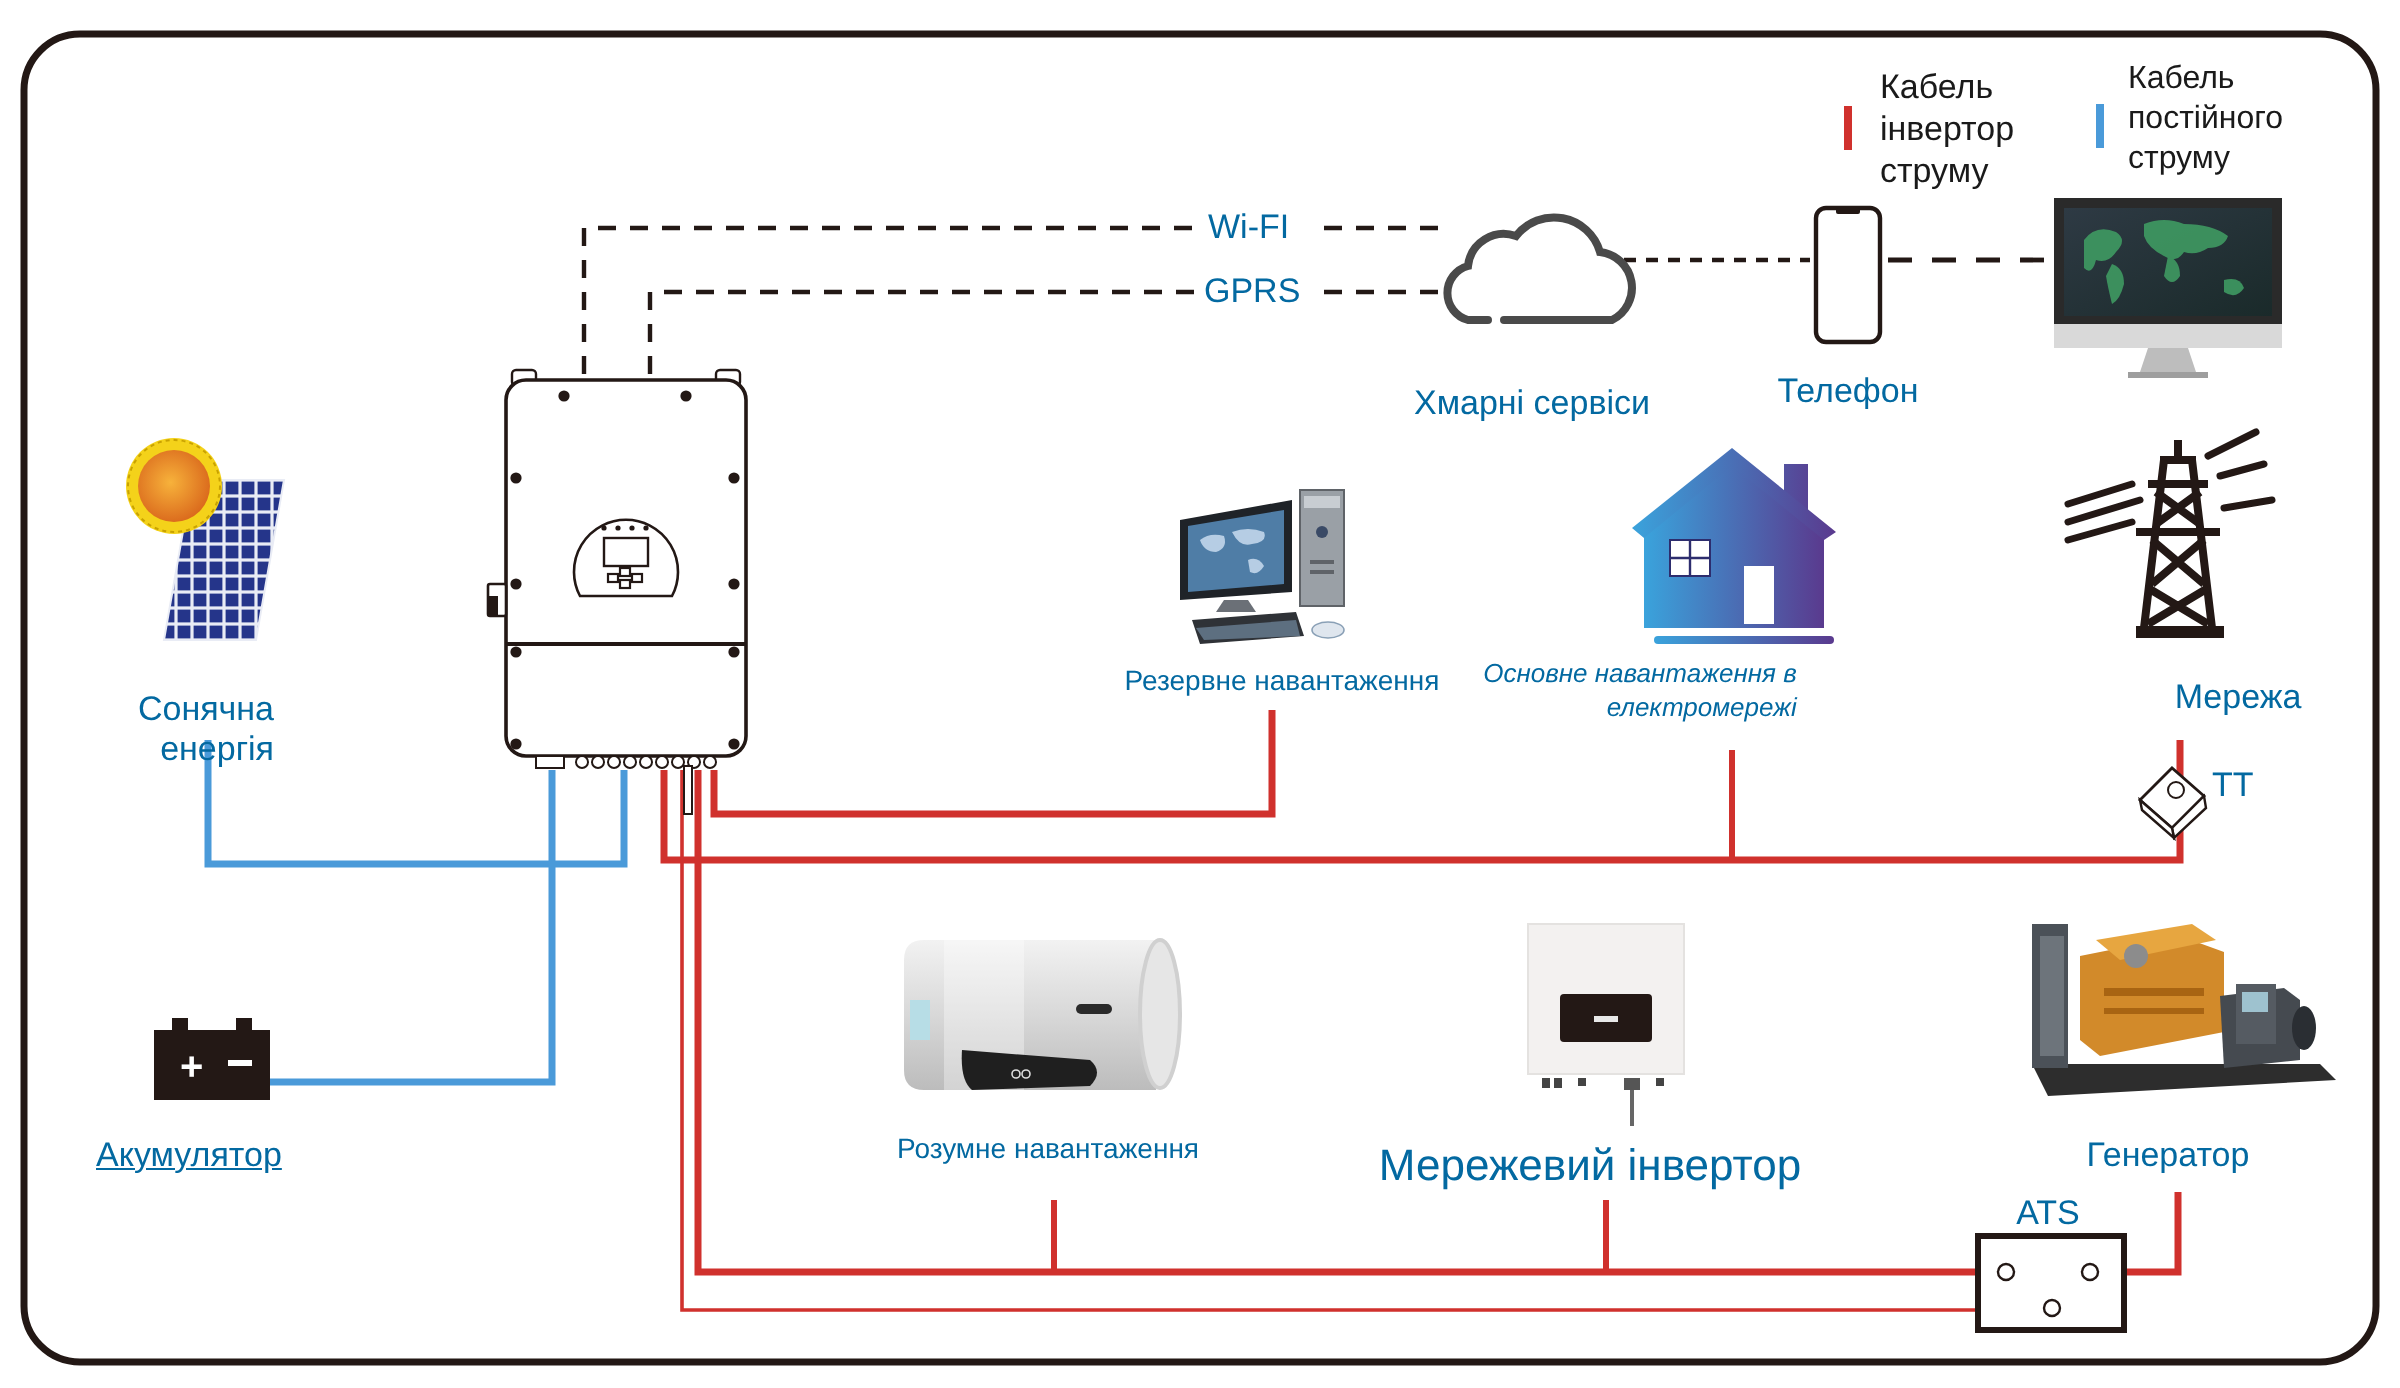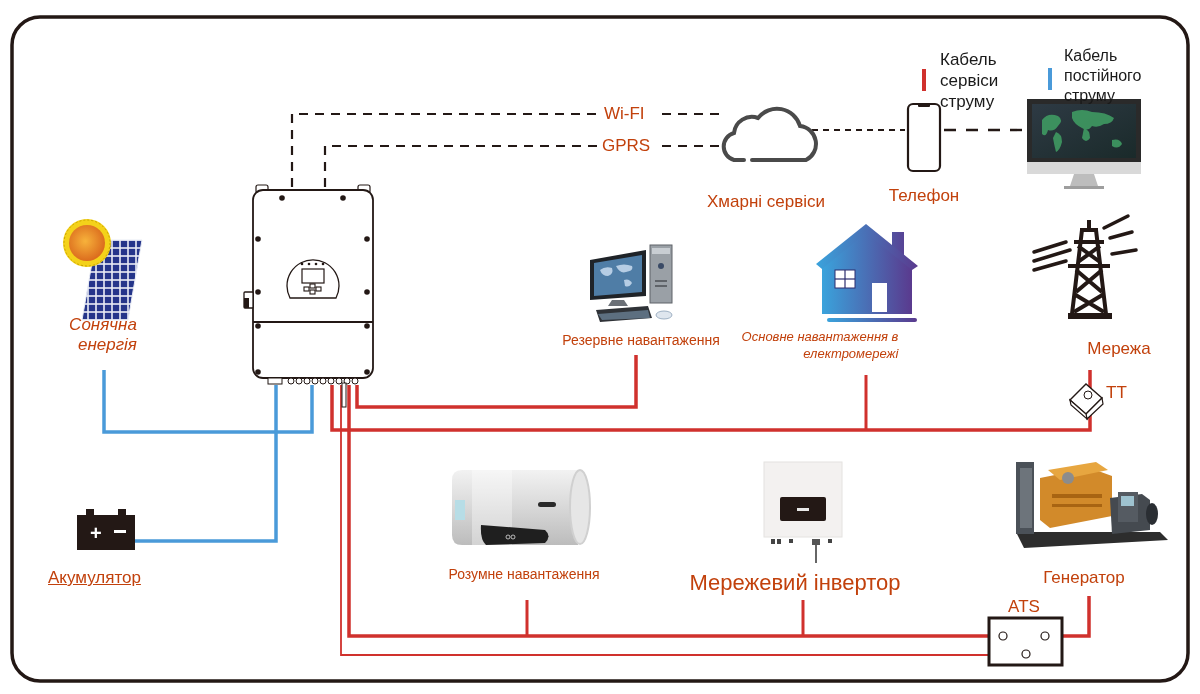--- a/index.html
+++ b/index.html
@@ -1,25 +1,25 @@
 <!DOCTYPE html>
 <html><head>
 <meta charset="utf-8">
 <style>
   html, body { margin: 0; padding: 0; background: #ffffff; }
   body { width: 1200px; height: 694px; position: relative; overflow: hidden;
          font-family: "Liberation Sans", "DejaVu Sans", sans-serif; color: #1a1a1a; }
   #diagram { position: absolute; left: 0; top: 0; }
-  .lbl { position: absolute; font-family: "Liberation Sans", "DejaVu Sans", sans-serif; color: #c2410c; white-space: nowrap; }
+  .lbl { position: absolute; font-family: "Liberation Sans", "DejaVu Sans", sans-serif; color: #0369a1; white-space: nowrap; }
   .c { text-align: right; transform: translateX(-50%); }
   .f19 { font-size: 22px; }
   .f17 { font-size: 17px; }
   .f14 { font-size: 14px; }
   .f13 { font-size: 13px; line-height: 17px; }
-  .legend { position: absolute; font-size: 17px; line-height: 21px; margin-top: 16px; }
+  .legend { position: absolute; font-size: 17px; line-height: 21px; }
   .legend .bar { position: absolute; width: 4px; height: 22px; left: -18px; top: 18px; }
 </style>
 </head>
 <body>
 
 <svg id="diagram" width="1200" height="694" viewBox="0 0 1200 694" xmlns="http://www.w3.org/2000/svg">
   <defs>
     <linearGradient id="houseGrad" x1="0" y1="0" x2="1" y2="0">
       <stop offset="0" stop-color="#3aa3dc"></stop>
       <stop offset="1" stop-color="#5a3a8e"></stop>
@@ -263,37 +263,37 @@
     <rect x="989" y="618" width="73" height="47" fill="#fff" stroke="#231815" stroke-width="3"></rect>
     <circle cx="1003" cy="636" r="4" fill="#fff" stroke="#231815" stroke-width="1.2"></circle>
     <circle cx="1045" cy="636" r="4" fill="#fff" stroke="#231815" stroke-width="1.2"></circle>
     <circle cx="1026" cy="654" r="4" fill="#fff" stroke="#231815" stroke-width="1.2"></circle>
   </g>
 </svg>
 
 <div class="legend" style="left:940px; top:33px;">
   <span class="bar" style="background:#d0312d; left:-18px; top:20px;"></span>
   <div>Кабель</div>
-  <div>сервіси</div>
+  <div>інвертор</div>
   <div>струму</div>
 </div>
 <div class="legend" style="left:1064px; top:30px; font-size:16px; line-height:20px;">
   <span class="bar" style="background:#4a9ad9; left:-16px; top:22px;"></span>
   <div>Кабель</div>
   <div>постійного</div>
   <div>струму</div>
 </div>
 
 <div class="lbl f17" style="left:604px; top:104px;">Wi-FI</div>
 <div class="lbl f17" style="left:602px; top:136px;">GPRS</div>
 
 <div class="lbl f17 c" style="left:766px; top:192px;">Хмарні сервіси</div>
 <div class="lbl f17 c" style="left:924px; top:186px;">Телефон</div>
 
-<div class="lbl f17 c" style="left:103px; top:315px; line-height:20px;font-style:italic;">
+<div class="lbl f17 c" style="left:103px; top:345px; line-height:20px;">
   <div>Сонячна</div>
   <div>енергія</div>
 </div>
 
 <div class="lbl f17" style="left:48px; top:568px;text-decoration:underline;">Акумулятор</div>
 
 <div class="lbl f14 c" style="left:641px; top:332px;">Резервне навантаження</div>
 
 <div class="lbl f13 c" style="left:820px; top:328px;font-style:italic;">
   <div>Основне навантаження в</div>

